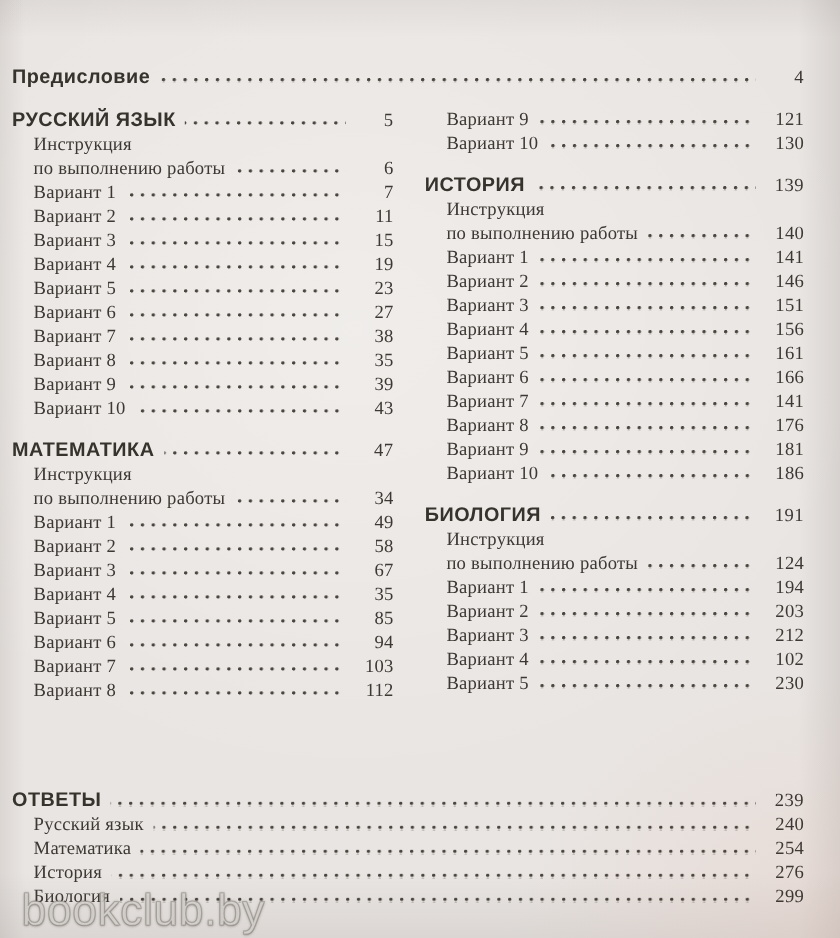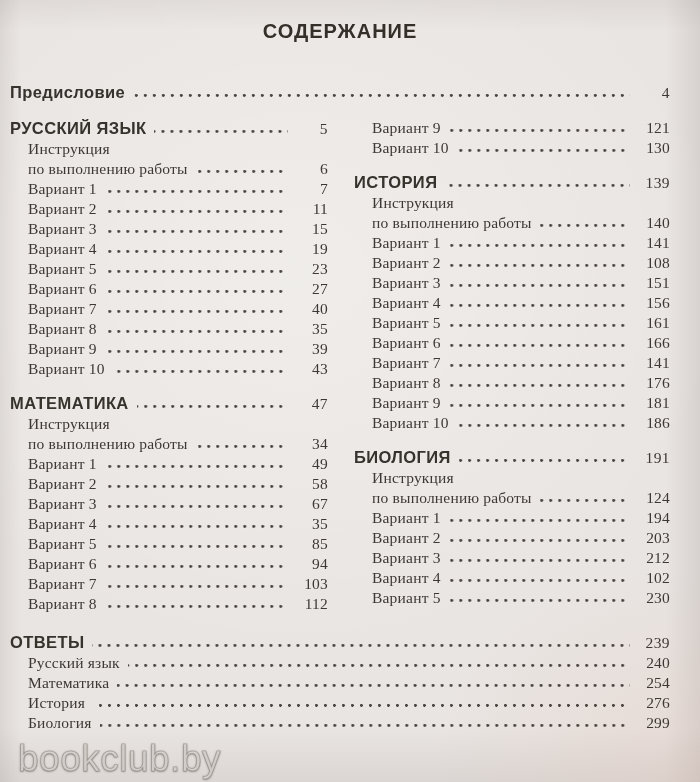--- a/index.html
+++ b/index.html
@@ -63,39 +63,38 @@
     background-size: 9px 4px;
     background-repeat: repeat-x;
     background-position: right bottom;
   }
   .preface { margin-top: 40px; }
   .cols { display: flex; margin-top: 15px; }
   .col-left { width: 318px; flex: none; }
   .col-right { flex: 1; margin-left: 26px; }
   .col-left .row.header:not(:first-child),
   .col-right .row.header:not(:first-child) { margin-top: 14px; }
-  .answers { margin-top: 18px; }
+  .answers { margin-top: 71px; }
   .watermark {
     position: absolute;
     left: 18px; bottom: 5px;
     font-family: "Liberation Sans", sans-serif;
     font-size: 37px;
     line-height: 37px;
     letter-spacing: 0.5px;
     color: rgba(252,250,247,0.60);
     -webkit-text-stroke: 1px rgba(122,115,108,0.45);
     text-shadow: 0 0 2px rgba(110,104,98,0.55), 0 1px 2px rgba(110,104,98,0.45);
   }
 </style>
 </head>
 <body>
 
 <div class="page">
 
-  <h1 class="title">СОДЕРЖАНИЕ</h1>
 
   <div class="row header preface">
     <span class="label">Предисловие</span>
     <span class="leader"></span>
     <span class="num">4</span>
   </div>
 
   <div class="cols">
     <div class="col-left">
         <div class="row header">
@@ -138,21 +137,21 @@
     <span class="num">23</span>
   </div>
         <div class="row item">
     <span class="label">Вариант 6</span>
     <span class="leader"></span>
     <span class="num">27</span>
   </div>
         <div class="row item">
     <span class="label">Вариант 7</span>
     <span class="leader"></span>
-    <span class="num">40</span>
+    <span class="num">38</span>
   </div>
         <div class="row item">
     <span class="label">Вариант 8</span>
     <span class="leader"></span>
     <span class="num">35</span>
   </div>
         <div class="row item">
     <span class="label">Вариант 9</span>
     <span class="leader"></span>
     <span class="num">39</span>
@@ -243,21 +242,21 @@
     <span class="num">140</span>
   </div>
         <div class="row item">
     <span class="label">Вариант 1</span>
     <span class="leader"></span>
     <span class="num">141</span>
   </div>
         <div class="row item">
     <span class="label">Вариант 2</span>
     <span class="leader"></span>
-    <span class="num">108</span>
+    <span class="num">146</span>
   </div>
         <div class="row item">
     <span class="label">Вариант 3</span>
     <span class="leader"></span>
     <span class="num">151</span>
   </div>
         <div class="row item">
     <span class="label">Вариант 4</span>
     <span class="leader"></span>
     <span class="num">156</span>

